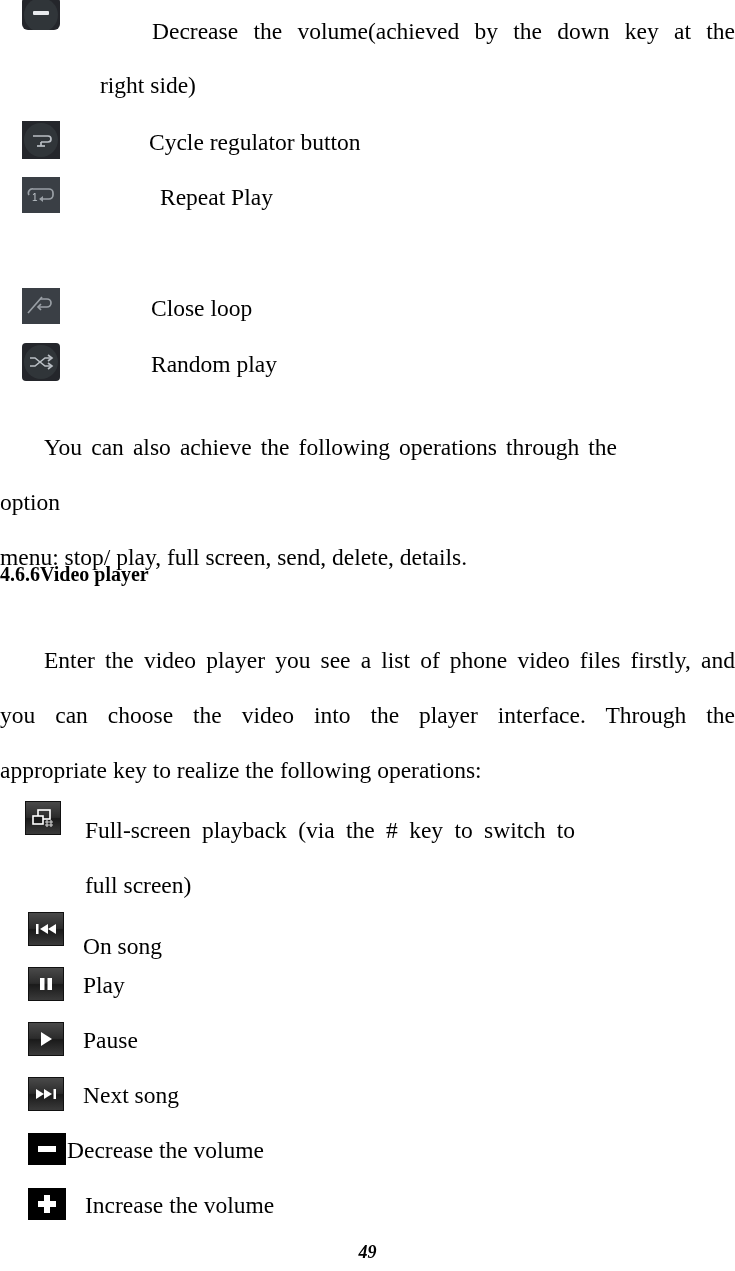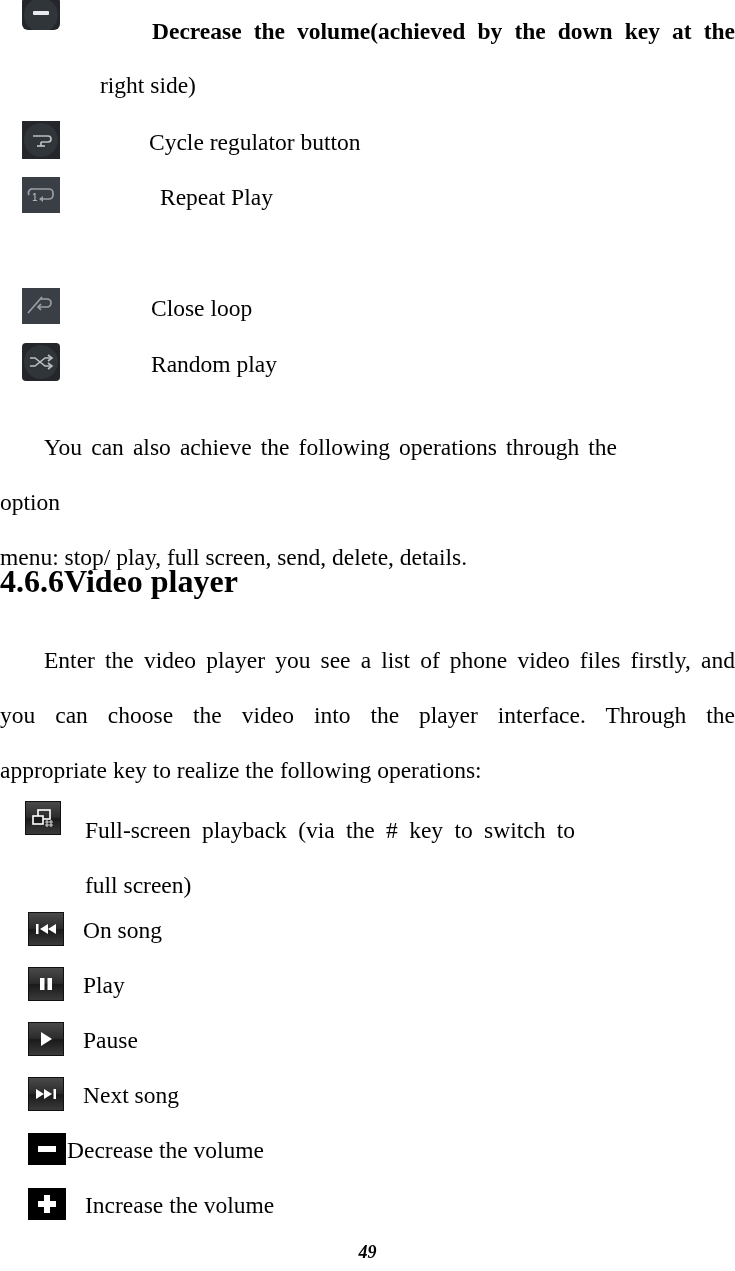--- a/index.html
+++ b/index.html
@@ -113,21 +113,21 @@
     font-size: 18px;
     font-weight: bold;
     color: #000;
     font-style: italic;
   }
 
   
   .heading {
     position: absolute;
     font-family: "Liberation Serif", "DejaVu Serif", serif;
-    font-size: 32px;
+    font-size: 20px;
     font-weight: bold;
     color: #000;
     white-space: nowrap;
   }
 </style>
 </head>
 <body>
 
 <div class="page">
 
@@ -137,21 +137,21 @@
         <span class="glyph">
           <svg width="16" height="4" viewBox="0 0 16 4">
             <rect x="0" y="0" width="16" height="4" rx="1" fill="#e8eaed"></rect>
           </svg>
         </span>
       </div>
     </div>
   </div>
 
   <div style="position:absolute; left:100px; top:4px; width:635px;">
-    <p class="para justify-all" style="text-indent:52px; line-height:54px;font-weight:bold;">Decrease the volume(achieved by the down key at the</p>
+    <p class="para justify-all" style="text-indent:52px; line-height:54px;">Decrease the volume(achieved by the down key at the</p>
     <p class="para" style="line-height:54px; text-align:left;">right side)</p>
   </div>
 
   <div class="icon-row" style="left:22px; top:121px;">
     <div class="icon-box">
       <div class="ic-round">
         <span class="glyph">
           <svg width="24" height="20" viewBox="0 0 24 20">
             <path d="M4 6 h15 a3 3 0 0 1 0 6 h-7" fill="none" stroke="#b9bec4" stroke-width="1.7"></path>
             <path d="M12 12 v4" fill="none" stroke="#b9bec4" stroke-width="1.7"></path>
@@ -248,21 +248,21 @@
       <div class="ic-glossy" style="width:36px;height:34px;">
         <span class="glyph">
           <svg width="24" height="14" viewBox="0 0 24 14">
             <rect x="2" y="2" width="2.5" height="10" fill="#ffffff"></rect>
             <path d="M14 2 L6 7 L14 12 z" fill="#ffffff"></path>
             <path d="M22 2 L14 7 L22 12 z" fill="#ffffff"></path>
           </svg>
         </span>
       </div>
     </div>
-    <div class="row-label" style="margin-left:19px; margin-top:7px;text-align:center;">On song</div>
+    <div class="row-label" style="margin-left:19px; margin-top:23px;text-align:center;">On song</div>
   </div>
 
   <div class="icon-row" style="left:28px; top:967px;">
     <div class="icon-box">
       <div class="ic-glossy" style="width:36px;height:34px;">
         <span class="glyph">
           <svg width="18" height="14" viewBox="0 0 18 14">
             <rect x="3" y="1" width="4.5" height="12" fill="#ffffff"></rect>
             <rect x="10.5" y="1" width="4.5" height="12" fill="#ffffff"></rect>
           </svg>

